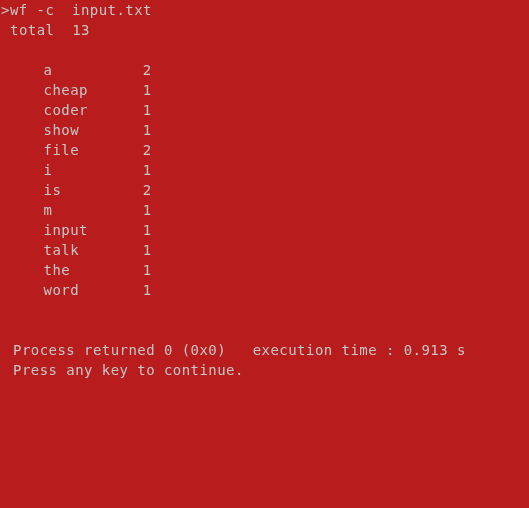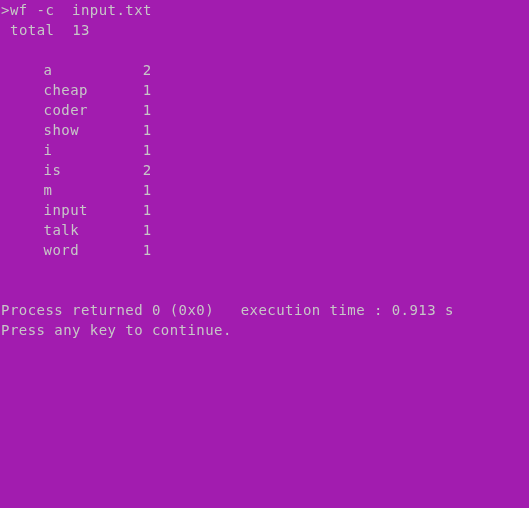--- a/index.html
+++ b/index.html
@@ -5,21 +5,21 @@
 <style>
   html, body {
     margin: 0;
     padding: 0;
     background: #000000;
   }
   #console {
     position: relative;
     width: 529px;
     height: 508px;
-    background: #a21caf;
+    background: #b91c1c;
     overflow: hidden;
     font-family: "DejaVu Sans Mono", "Liberation Mono", monospace;
     font-size: 14px;
     line-height: 20px;
     color: #c7c7c7;
     -webkit-font-smoothing: none;
   }
   .line {
     height: 20px;
     line-height: 20px;
@@ -51,21 +51,21 @@
     height: 20px;
     line-height: 20px;
     white-space: pre;
     padding-left: 1px;
     letter-spacing: 0.45px;
   }
   .footer-line {
     height: 20px;
     line-height: 20px;
     white-space: pre;
-    padding-left: 1px;
+    padding-left: 13px;
     letter-spacing: 0.45px;
   }
 </style>
 </head>
 <body>
 
 <div id="console">
 
   <div class="cmd-line">&gt;wf -c  input.txt</div>
 
@@ -77,33 +77,39 @@
   <div class="wf-row">
     <span class="wf-word">cheap</span><span class="wf-count">1</span>
   </div>
   <div class="wf-row">
     <span class="wf-word">coder</span><span class="wf-count">1</span>
   </div>
   <div class="wf-row">
     <span class="wf-word">show</span><span class="wf-count">1</span>
   </div>
   <div class="wf-row">
+    <span class="wf-word">file</span><span class="wf-count">2</span>
+  </div>
+  <div class="wf-row">
     <span class="wf-word">i</span><span class="wf-count">1</span>
   </div>
   <div class="wf-row">
     <span class="wf-word">is</span><span class="wf-count">2</span>
   </div>
   <div class="wf-row">
     <span class="wf-word">m</span><span class="wf-count">1</span>
   </div>
   <div class="wf-row">
     <span class="wf-word">input</span><span class="wf-count">1</span>
   </div>
   <div class="wf-row">
     <span class="wf-word">talk</span><span class="wf-count">1</span>
+  </div>
+  <div class="wf-row">
+    <span class="wf-word">the</span><span class="wf-count">1</span>
   </div>
   <div class="wf-row">
     <span class="wf-word">word</span><span class="wf-count">1</span>
   </div>
 
   <div class="blank"></div>
   <div class="blank"></div>
   <div class="blank"></div>
 
   <div class="footer-line">Process returned 0 (0x0)   execution time : 0.913 s</div>

